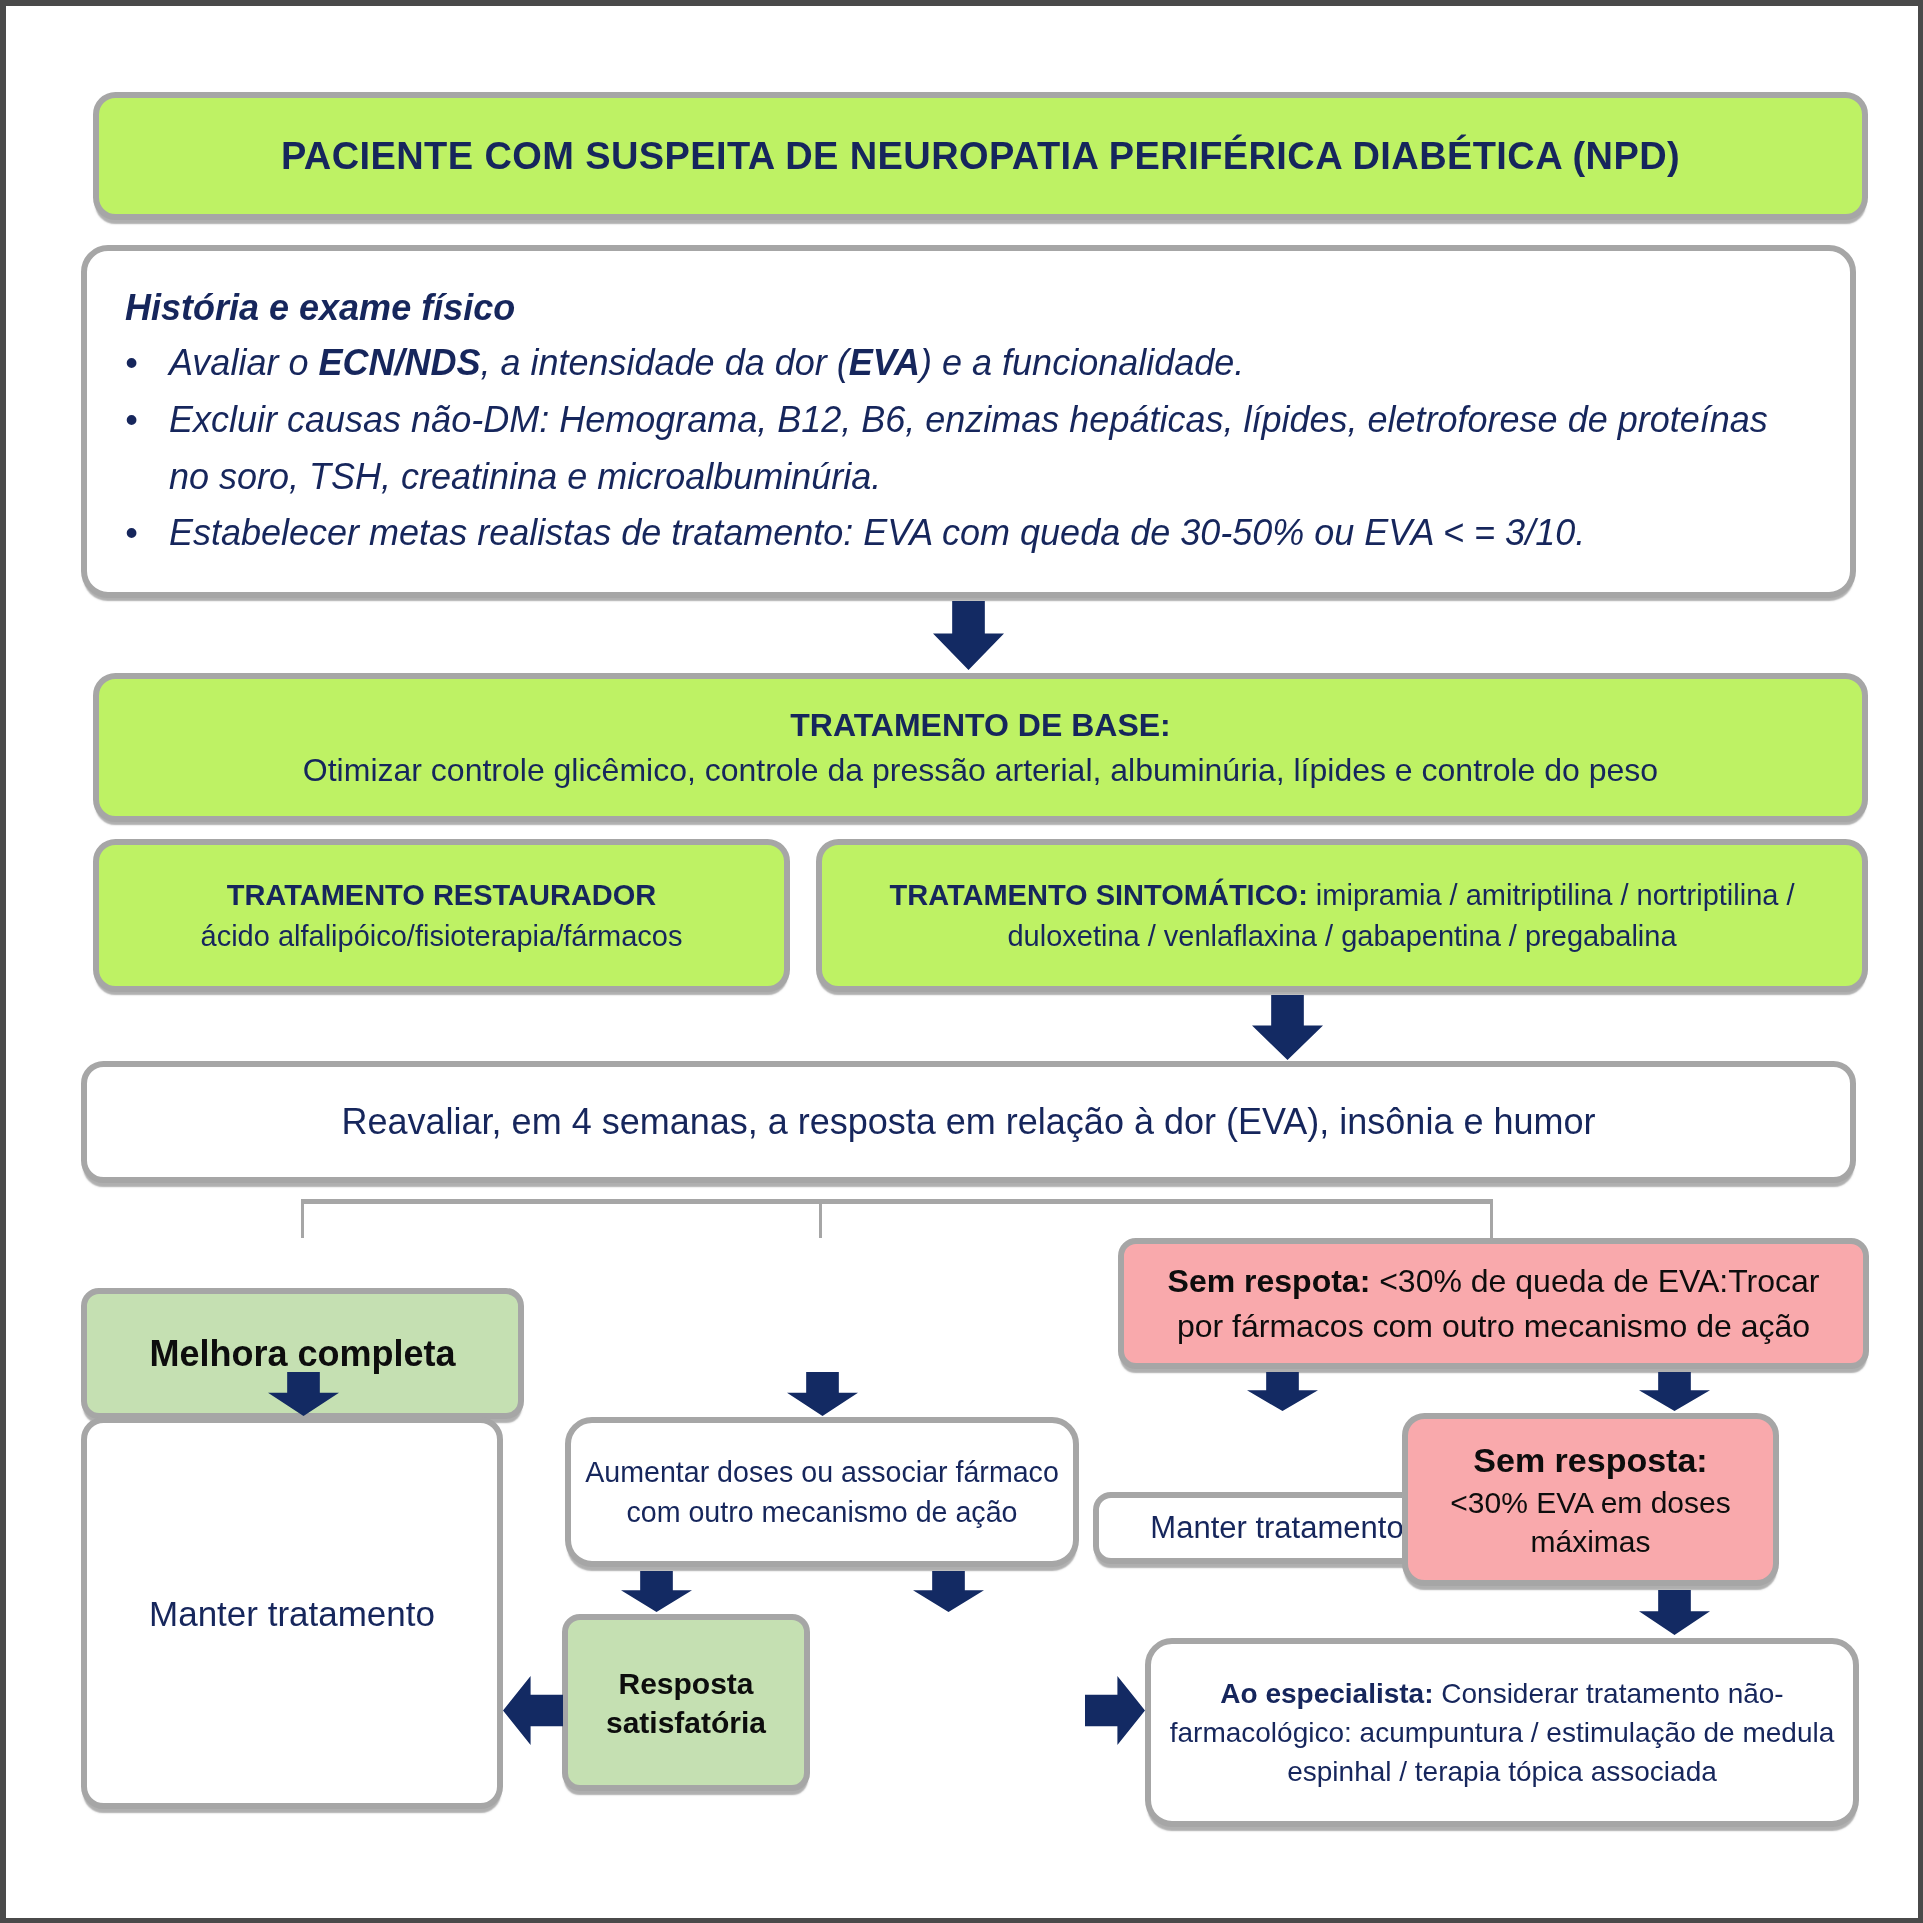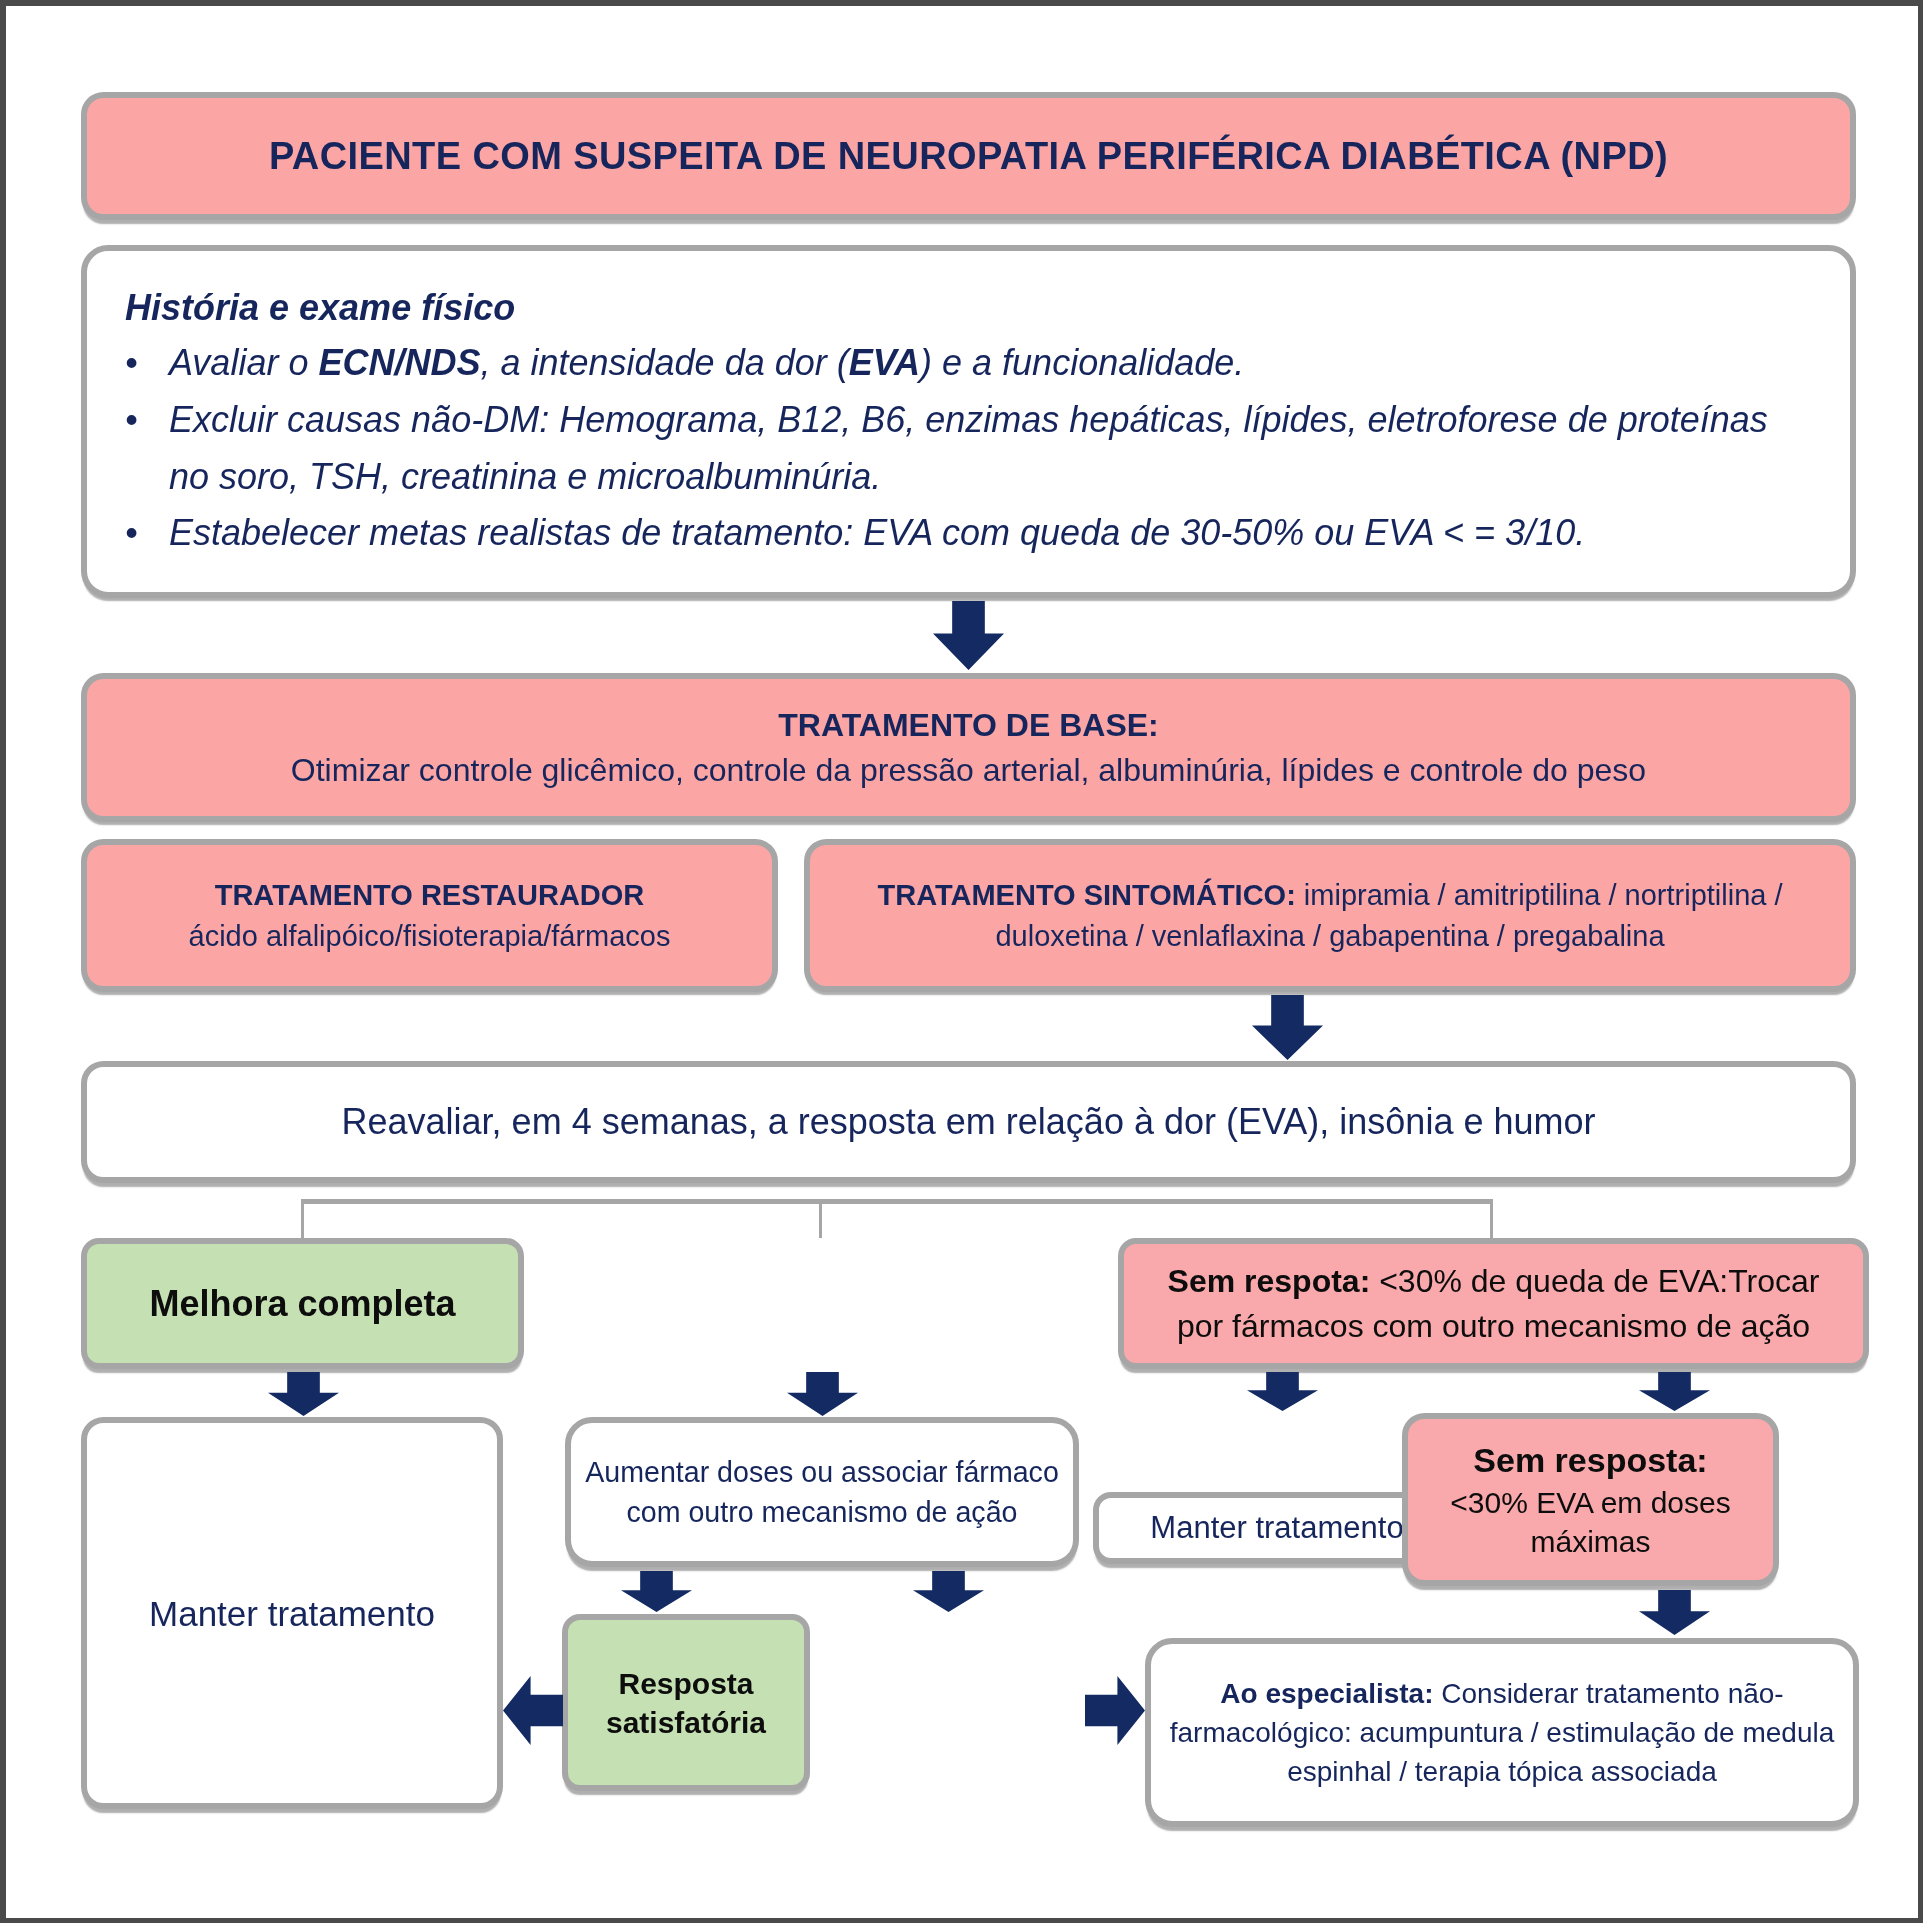--- a/index.html
+++ b/index.html
@@ -5,21 +5,21 @@
   * { margin:0; padding:0; box-sizing:border-box; }
   html,body { background:#ffffff; font-family:"Liberation Sans", sans-serif; }
   .canvas { position:relative; width:1924px; height:1924px; background:#ffffff;
             border:6px solid #4a4a4a; overflow:hidden; }
 
   .bx { position:absolute; border:6.8px solid #a6a6a6; background:#ffffff;
         display:flex; flex-direction:column; align-items:center; justify-content:center;
         text-align:center; color:#16265c;
         box-shadow:0 5.3px 1.5px -2.3px rgba(110,110,110,.55); }
   .r24 { border-radius:18px; } .r30 { border-radius:22.5px; } .r36 { border-radius:27px; }
-  .fill-gray  { background:#fca5a5; }
+  .fill-gray  { background:#bef264;margin-left:12px; }
   .fill-green { background:#c5e0b2; color:#0d0d0d; }
   .fill-pink  { background:#f9a9ac; color:#0d0d0d; }
 
   .arrow { position:absolute; background:#132a63; }
   .a-down  { clip-path:polygon(27% 0,73% 0,73% 47%,100% 47%,50% 100%,0 47%,27% 47%); }
   .a-left  { clip-path:polygon(100% 27%,100% 73%,46% 73%,46% 100%,0 50%,46% 0,46% 27%); }
   .a-right { clip-path:polygon(0 27%,0 73%,54% 73%,54% 100%,100% 50%,54% 0,54% 27%); }
   .cline { position:absolute; background:#a6a6a6; }
 
   .title-text { font-size:38px; font-weight:bold; letter-spacing:0.4px; }
@@ -83,21 +83,21 @@
 
   <div class="bx r30" style="left:75px; top:1055px; width:1775px; height:122px;">
     <div class="fs48">Reavaliar, em 4 semanas, a resposta em relação à dor (EVA), insônia e humor</div>
   </div>
 
   <div class="cline" style="left:295px; top:1193px; width:1192px; height:4.5px;"></div>
   <div class="cline" style="left:295px; top:1193px; width:3px; height:39px;"></div>
   <div class="cline" style="left:813px; top:1193px; width:3px; height:39px;"></div>
   <div class="cline" style="left:1484px; top:1193px; width:3px; height:39px;"></div>
 
-  <div class="bx fill-green r24" style="left:75px; top:1232px; width:443px; height:131px;">
+  <div class="bx fill-green r24" style="left:75px; top:1282px; width:443px; height:131px;">
     <div class="fs48 ln-b">Melhora completa</div>
   </div>
 
 
   <div class="bx fill-pink r24" style="left:1112px; top:1232px; width:751px; height:131px; padding:0 19.5px;">
     <div class="fs43 lh14"><span></span><b>Sem respota:</b><span> &lt;30% de queda de EVA:Trocar por fármacos com outro mecanismo de ação</span></div>
   </div>
 
   <div class="arrow a-down" style="left:262px; top:1366px; width:71px; height:44px;"></div>
   <div class="arrow a-down" style="left:781px; top:1366px; width:71px; height:44px;"></div>

